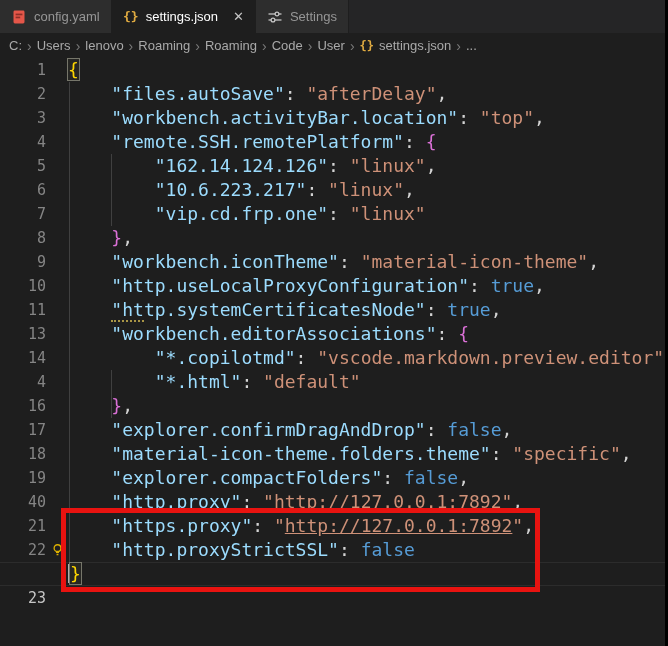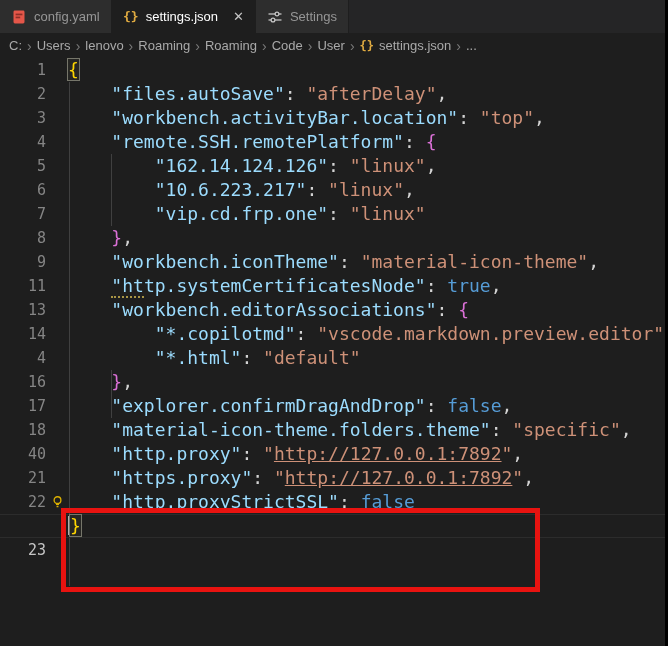--- a/index.html
+++ b/index.html
@@ -160,20 +160,25 @@
           <div class="ln">8</div>
           <div class="deco"></div>
           <div class="code"><span>    </span><span class="b1">}</span><span class="pun">,</span></div>
         </div>
         <div class="line">
           <div class="ln">9</div>
           <div class="deco"></div>
           <div class="code"><span>    </span><span class="key">"workbench.iconTheme"</span><span class="pun">: </span><span class="str">"material-icon-theme"</span><span class="pun">,</span></div>
         </div>
         <div class="line">
+          <div class="ln">10</div>
+          <div class="deco"></div>
+          <div class="code"><span>    </span><span class="key">"http.useLocalProxyConfiguration"</span><span class="pun">: </span><span class="kw">true</span><span class="pun">,</span></div>
+        </div>
+        <div class="line">
           <div class="ln">11</div>
           <div class="deco"></div>
           <div class="code"><span>    </span><span class="key warn">"ht</span><span class="key">tp.systemCertificatesNode"</span><span class="pun">: </span><span class="kw">true</span><span class="pun">,</span></div>
         </div>
         <div class="line">
           <div class="ln">13</div>
           <div class="deco"></div>
           <div class="code"><span>    </span><span class="key">"workbench.editorAssociations"</span><span class="pun">: </span><span class="b1">{</span></div>
         </div>
         <div class="line">
@@ -193,20 +198,25 @@
         </div>
         <div class="line">
           <div class="ln">17</div>
           <div class="deco"></div>
           <div class="code"><span>    </span><span class="key">"explorer.confirmDragAndDrop"</span><span class="pun">: </span><span class="kw">false</span><span class="pun">,</span></div>
         </div>
         <div class="line">
           <div class="ln">18</div>
           <div class="deco"></div>
           <div class="code"><span>    </span><span class="key">"material-icon-theme.folders.theme"</span><span class="pun">: </span><span class="str">"specific"</span><span class="pun">,</span></div>
+        </div>
+        <div class="line">
+          <div class="ln">19</div>
+          <div class="deco"></div>
+          <div class="code"><span>    </span><span class="key">"explorer.compactFolders"</span><span class="pun">: </span><span class="kw">false</span><span class="pun">,</span></div>
         </div>
         <div class="line">
           <div class="ln">40</div>
           <div class="deco"></div>
           <div class="code"><span>    </span><span class="key">"http.proxy"</span><span class="pun">: </span><span class="str">"</span><span class="str link">http://127.0.0.1:7892</span><span class="str">"</span><span class="pun">,</span></div>
         </div>
         <div class="line">
           <div class="ln">21</div>
           <div class="deco"></div>
           <div class="code"><span>    </span><span class="key">"https.proxy"</span><span class="pun">: </span><span class="str">"</span><span class="str link">http://127.0.0.1:7892</span><span class="str">"</span><span class="pun">,</span></div>

